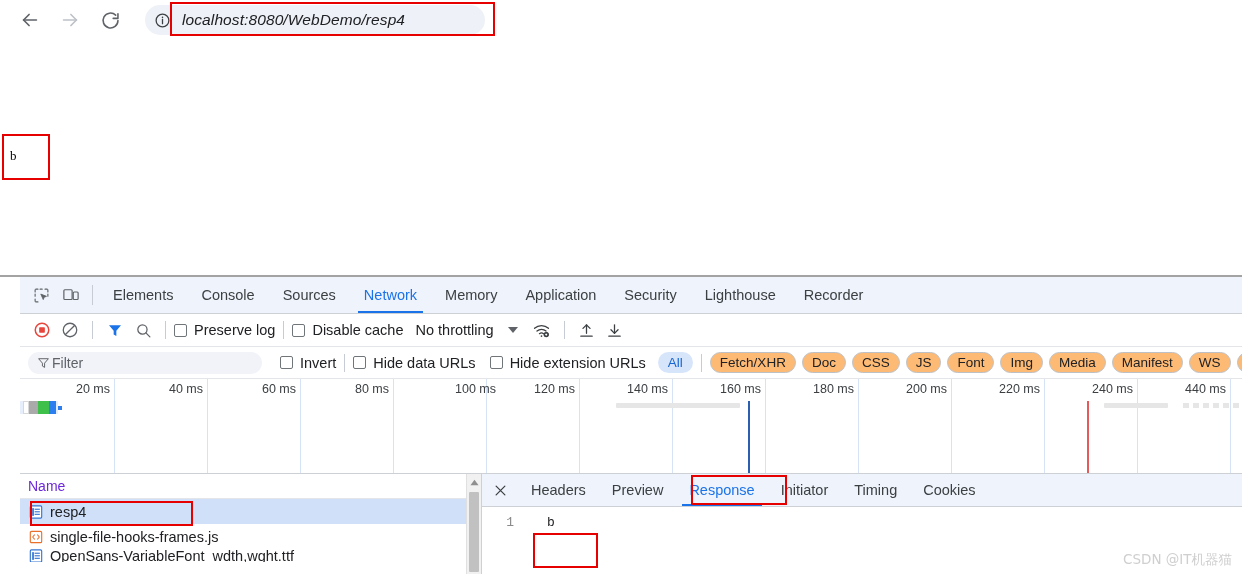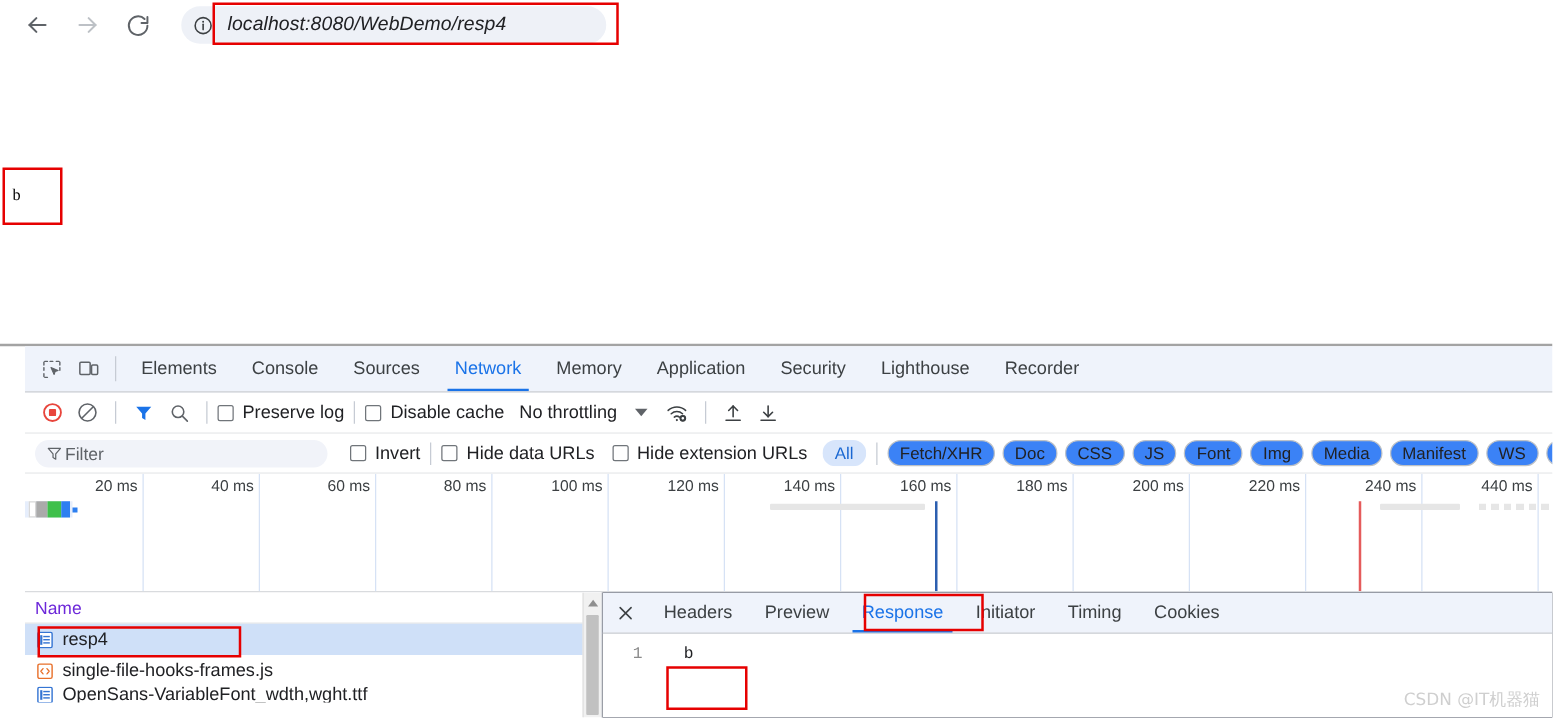--- a/index.html
+++ b/index.html
@@ -163,21 +163,21 @@
     flex: 0 0 auto;
   }
   .filter-ph { font-size: 14px; color: #5f6368; }
   .pill {
     font-size: 13.5px; color: #202124;
     border: 1px solid #bdc1c6; border-radius: 11px;
     height: 21px; padding: 0 9px;
     display: flex; align-items: center;
     white-space: nowrap; flex: 0 0 auto;
     margin-right: 6px;
-    background: #3b82f6;
+    background: #fdba74;
   }
   .pill.all {
     border-color: transparent; background: #d7e5fb; color: #1967d2;
     margin-right: 0;
   }
 
   
   .dt-overview {
     position: relative;
     height: 95px;
@@ -247,21 +247,21 @@
     height: 16px; display: flex; align-items: center; justify-content: center;
   }
   .sb-thumb {
     position: absolute; left: 2px; right: 2px; top: 18px; bottom: 2px;
     background: #c1c1c1; border-radius: 1px;
   }
   #anno-resp4 { left: 10px; top: 27px; width: 163px; height: 25px; }
 
   .detail-pane {
     flex: 1; position: relative;
-    background: #0f172a;
+    background: #fde047;
     overflow: hidden;
   }
   .detail-tabs {
     height: 33px;
     background: #eff3fb;
     border-bottom: 1px solid #cdd0d4;
     display: flex; align-items: stretch;
   }
   .detail-close {
     width: 36px; display: flex; align-items: center; justify-content: center;
@@ -536,21 +536,21 @@
       <div class="ov-gridline" style="left:931px;"></div>
       <div class="ov-gridline" style="left:1024px;"></div>
       <div class="ov-gridline" style="left:1117px;"></div>
       <div class="ov-gridline" style="left:1210px;"></div>
 
       <div class="ov-ruler">
         <div class="ov-tick-label" style="left:94px;">20 ms</div>
         <div class="ov-tick-label" style="left:187px;">40 ms</div>
         <div class="ov-tick-label" style="left:280px;">60 ms</div>
         <div class="ov-tick-label" style="left:373px;">80 ms</div>
-        <div class="ov-tick-label" style="left:466px;">100 ms</div>
+        <div class="ov-tick-label" style="left:480px;">100 ms</div>
         <div class="ov-tick-label" style="left:559px;">120 ms</div>
         <div class="ov-tick-label" style="left:652px;">140 ms</div>
         <div class="ov-tick-label" style="left:745px;">160 ms</div>
         <div class="ov-tick-label" style="left:838px;">180 ms</div>
         <div class="ov-tick-label" style="left:931px;">200 ms</div>
         <div class="ov-tick-label" style="left:1024px;">220 ms</div>
         <div class="ov-tick-label" style="left:1117px;">240 ms</div>
         <div class="ov-tick-label" style="left:1210px;">440 ms</div>
       </div>
 

